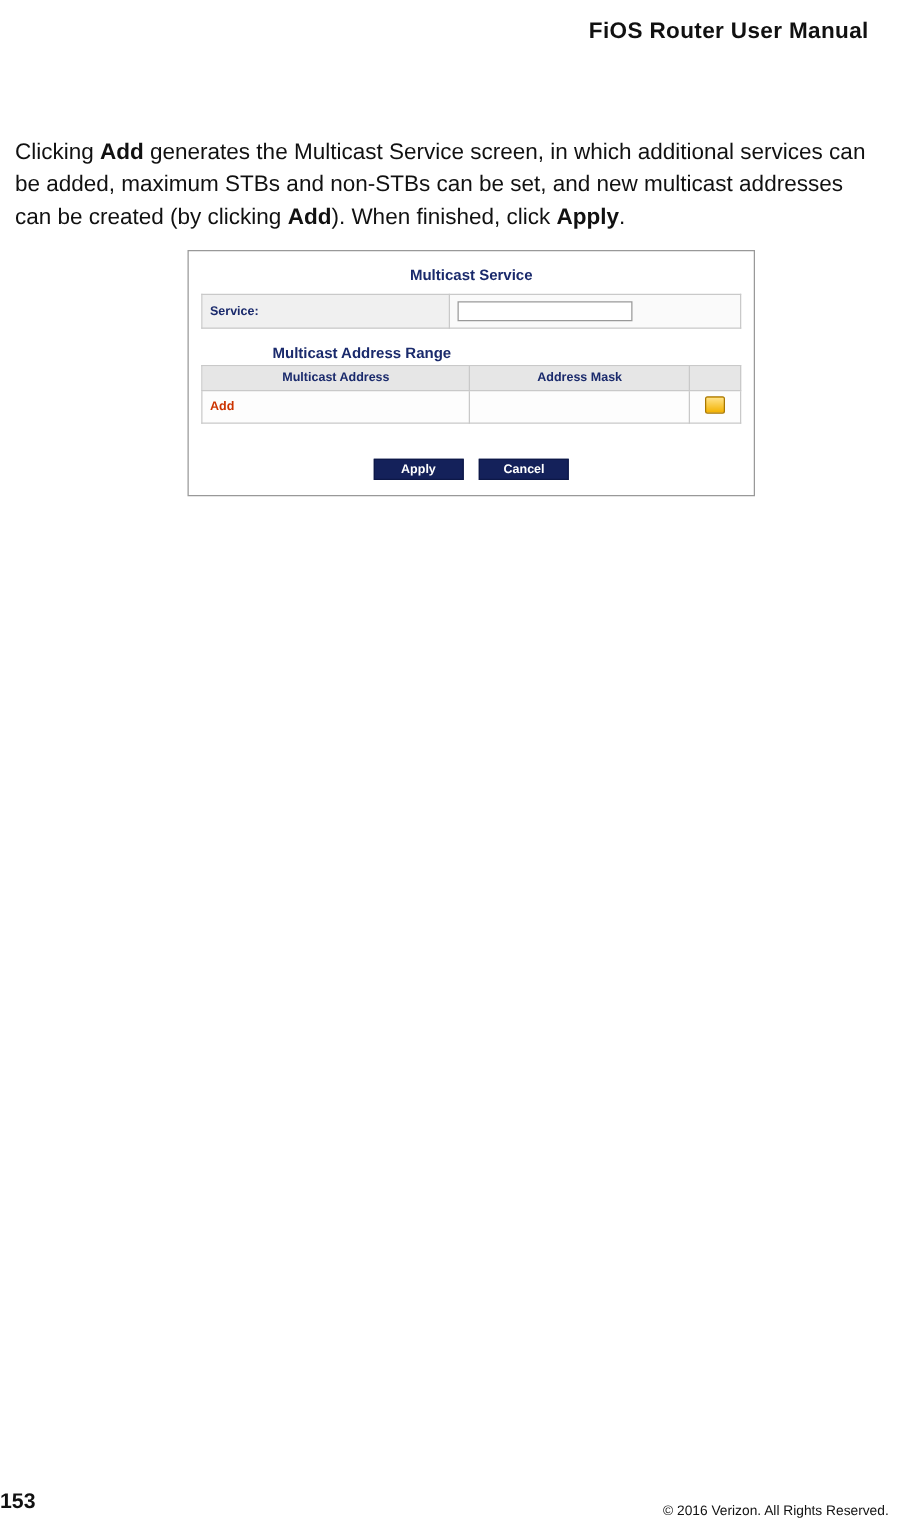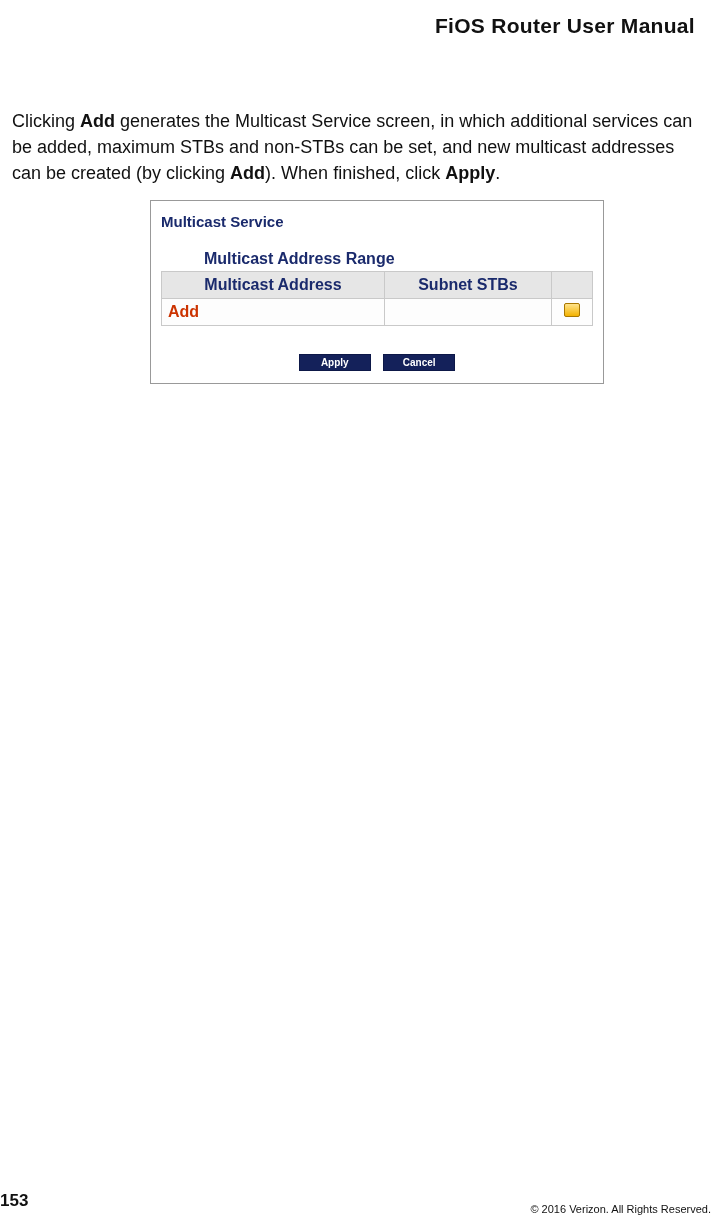--- a/index.html
+++ b/index.html
@@ -21,21 +21,21 @@
     position:relative;
     overflow:hidden;
   }
 
   
   .doc-header{
     position:absolute;
     top:14px;
     right:30px;
     font-weight:800;
-    font-size:21px;
+    font-size:18px;
     letter-spacing:0.3px;
   }
 
   
   .body-text{
     position:absolute;
     top:90px;
     left:0px;
     right:30px;
     font-size:18px;
@@ -50,23 +50,24 @@
     position:absolute;
     left:150px;
     top:200px;
     width:432px;
     border:1px solid #999;
     background:#fff;
     padding:10px 10px 12px 10px;
     font-family:Verdana, Arial, sans-serif;
   }
   .panel-title{
-    font-weight:700;
-    color:var(--navy);
-    font-size:15px;
+    text-align:center;
+    font-weight:700;
+    color:var(--navy);
+    font-size:12px;
     margin:2px 0 8px 0;
   }
 
   
   .kv-table{
     width:100%;
     border-collapse:collapse;
     font-size:10px;
   }
   .kv-table td{
@@ -88,32 +89,32 @@
     height:16px;
     border:1px solid #999;
     background:#fff;
     font-size:10px;
     padding:0 2px;
     box-sizing:border-box;
   }
 
   
   .section-label{
-    font-size:16px;
-    font-weight:700;
-    color:var(--navy);
-    margin:12px 0 3px 2px;
+    font-size:12px;
+    font-weight:700;
+    color:var(--navy);
+    margin:12px 0 3px 16px;
     padding-left:41px;
   }
 
   
   .addr-table{
     width:100%;
     border-collapse:collapse;
-    font-size:16px;
+    font-size:10px;
     padding-left:20px;
   }
   .addr-table th{
     background:var(--header-gray);
     color:var(--navy);
     font-weight:700;
     border:1px solid var(--gray-border);
     padding:4px 6px;
     text-align:center;
   }
@@ -185,30 +186,36 @@
 
 <p class="body-text">
   <span>Clicking </span><b>Add</b><span> generates the Multicast Service screen, in which additional services can be added, maximum STBs and non-STBs can be set, and new multicast addresses can be created (by clicking </span><b>Add</b><span>). When finished, click </span><b>Apply</b><span>.</span>
 </p>
 
 <div class="panel">
   <div class="panel-title">Multicast Service</div>
 
   <table class="kv-table">
     <tbody>
+        <tr>
+      <td class="label">Service:</td>
+      <td class="value">
+        <input class="kv-input" type="text" value="" style="">
+      </td>
+    </tr>
   </tbody>
     </table>
 
   <div class="section-label">Multicast Address Range</div>
 
   <table class="addr-table">
     <tbody>
         <tr>
       <th>Multicast Address</th>
-      <th>Subnet STBs</th>
+      <th>Address Mask</th>
       <th class="icon-col"></th>
     </tr>
     <tr>
       <td class="add-cell">
         <a href="#">Add</a>
       </td>
       <td></td>
       <td class="icon-cell">
         <span class="add-icon"></span>
       </td>

